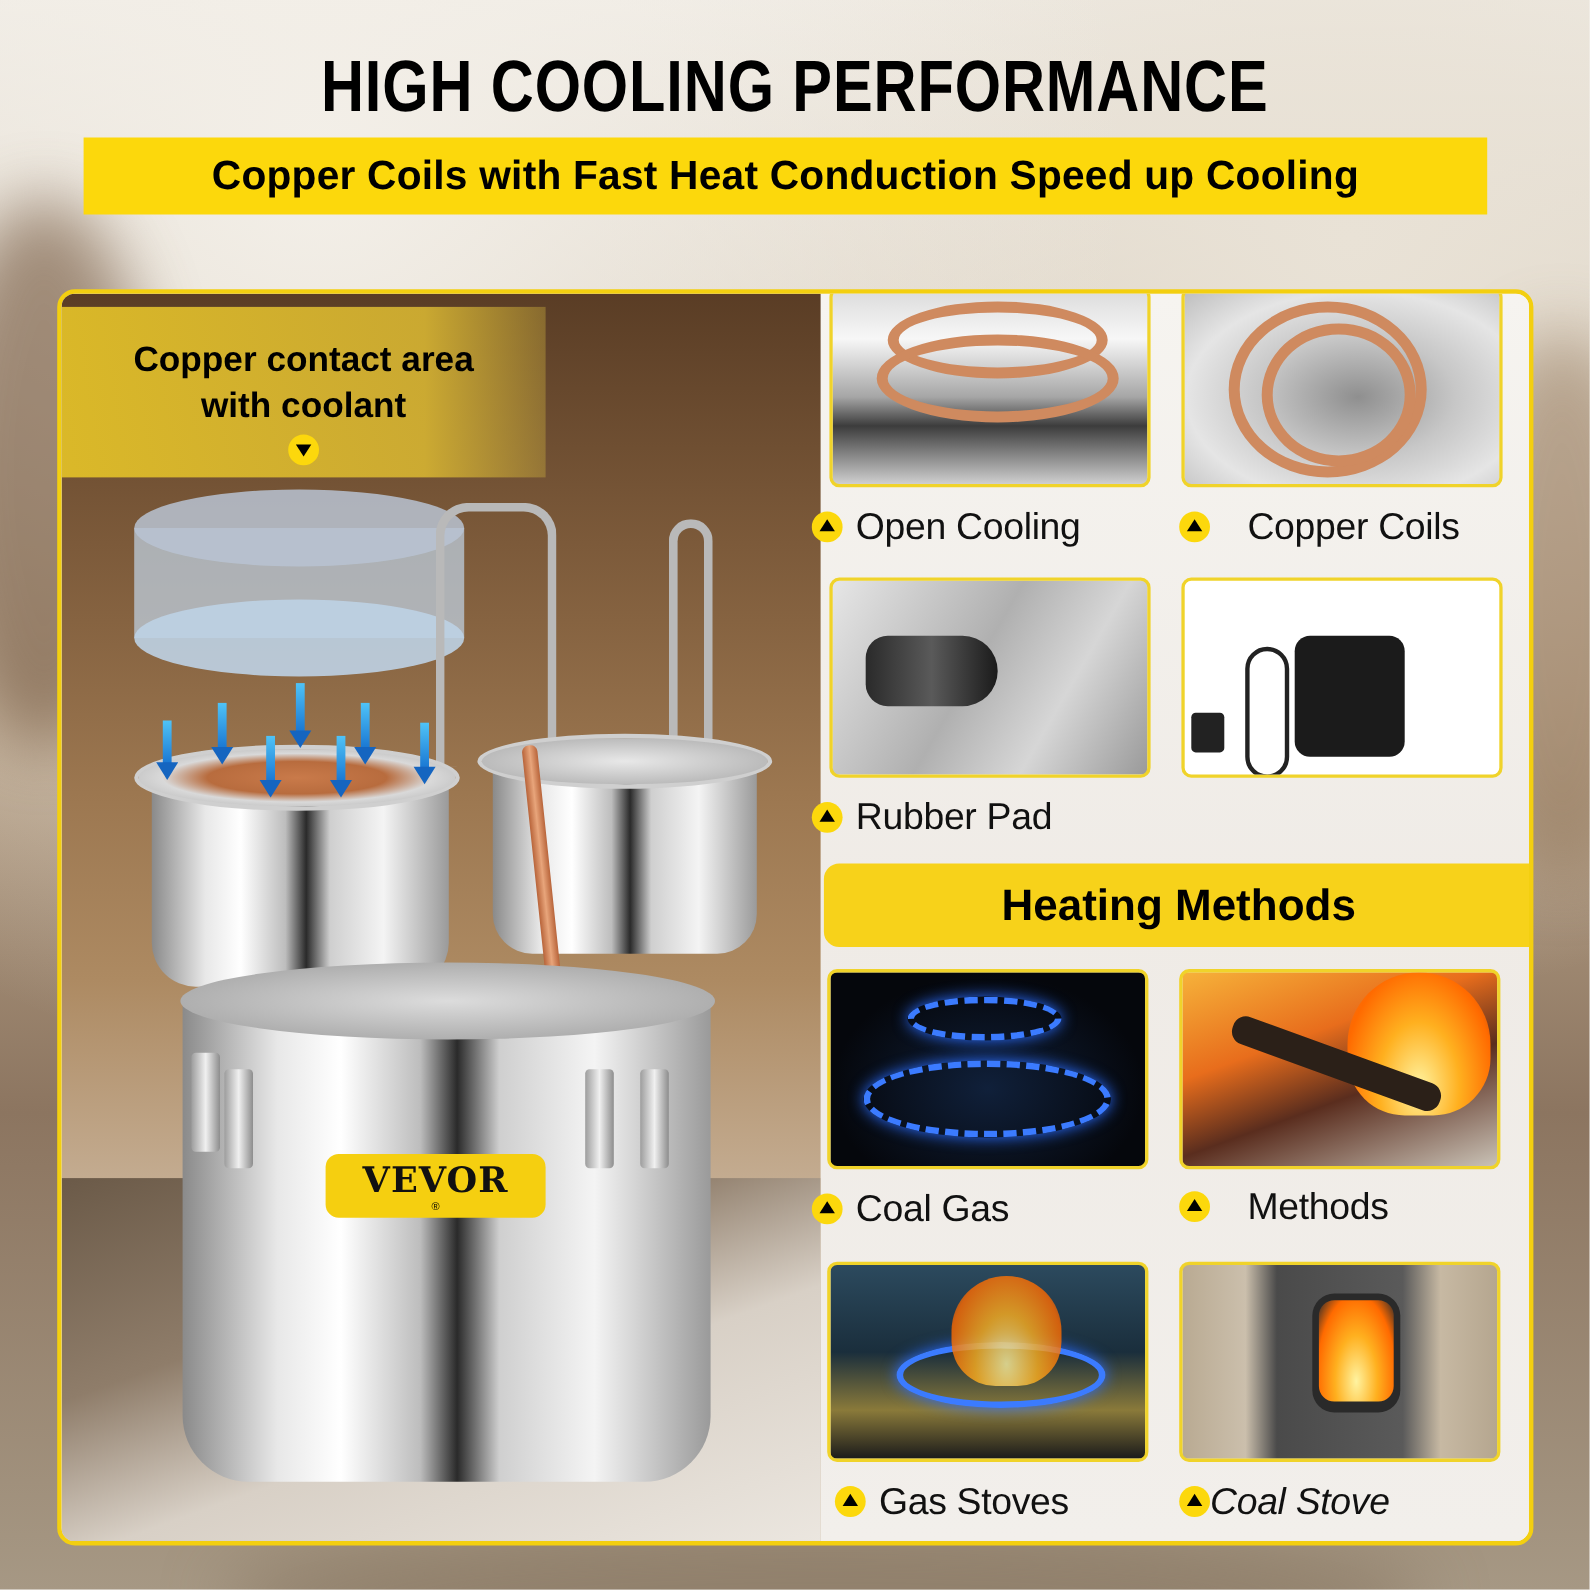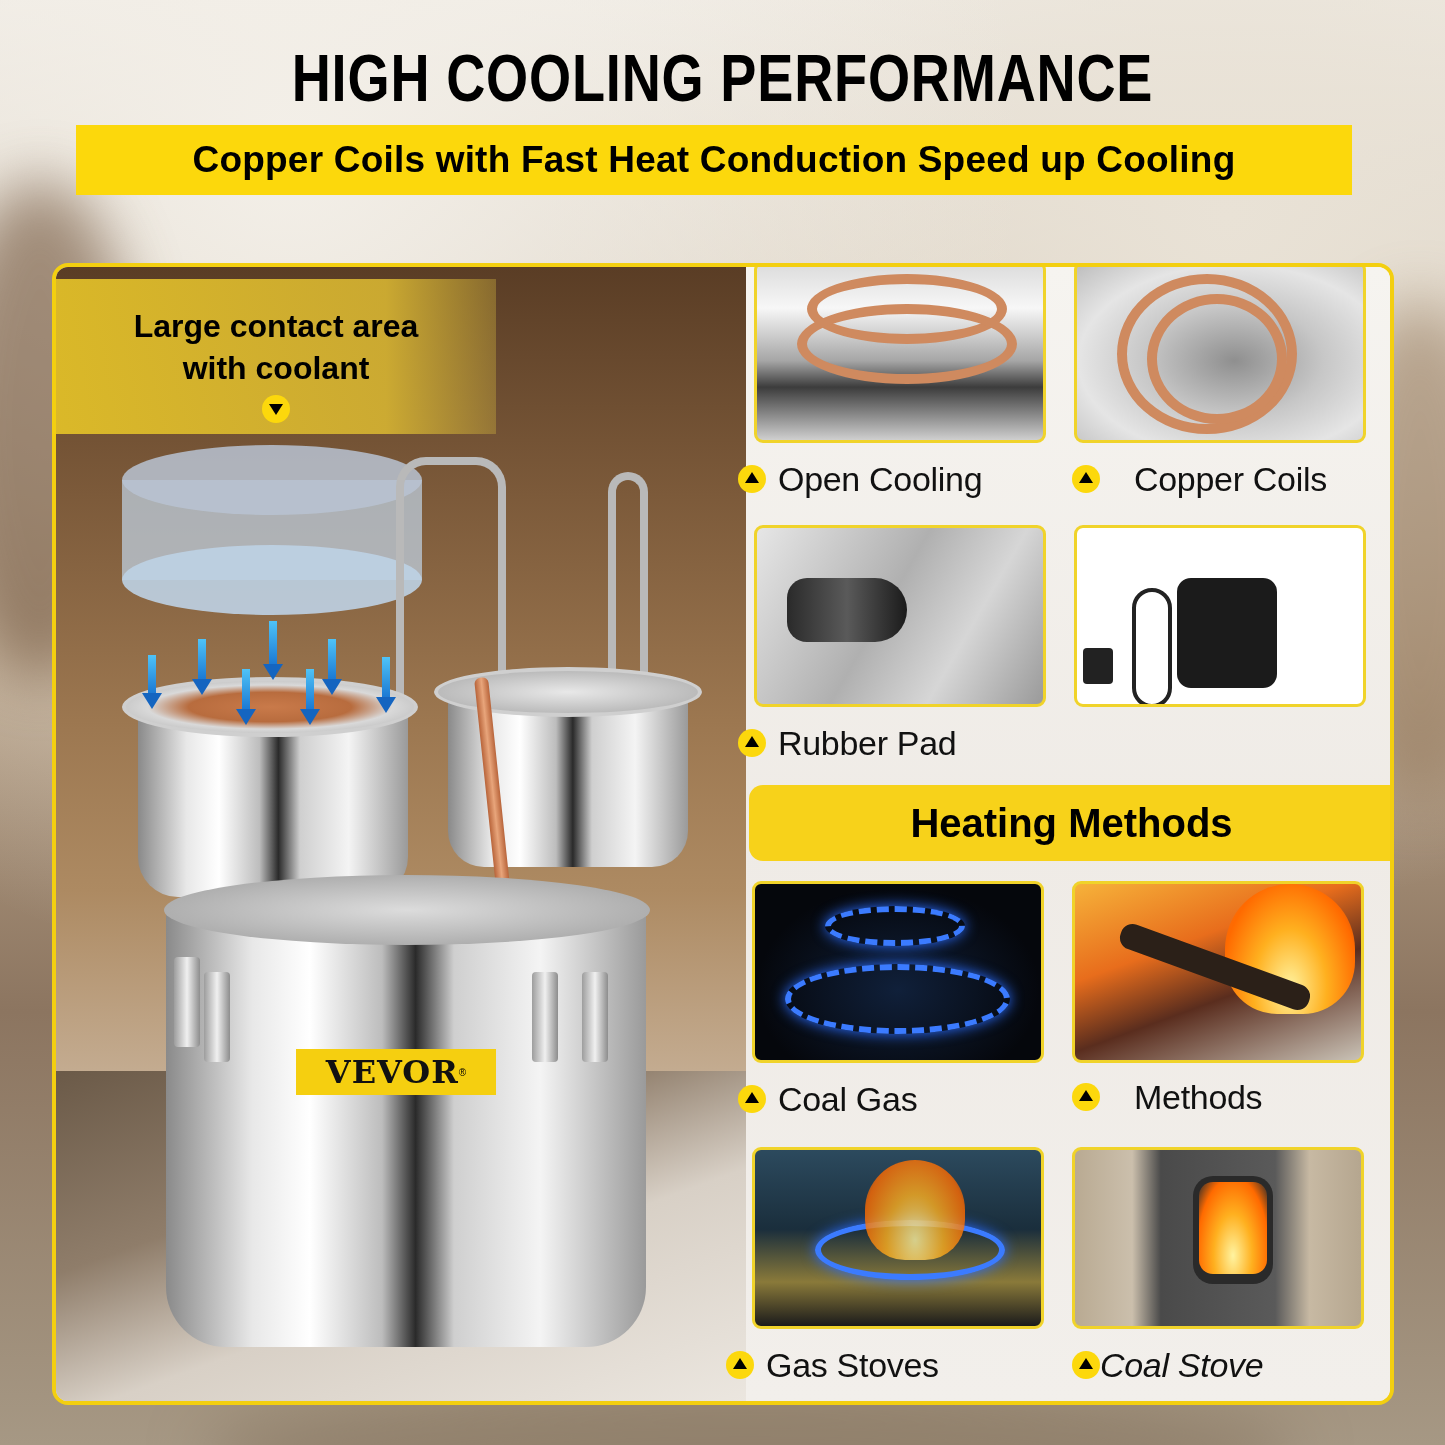--- a/index.html
+++ b/index.html
@@ -80,23 +80,24 @@
     content: ""; position: absolute; left: -6px; bottom: -14px;
     border-left: 10px solid transparent; border-right: 10px solid transparent;
     border-top: 16px solid #1565c0;
   }
   .pot { position: absolute; background: linear-gradient(90deg,#8a8a8a 0%,#e8e8e8 18%,#ffffff 30%,#bdbdbd 45%,#2a2a2a 52%,#cfcfcf 60%,#f4f4f4 78%,#9a9a9a 100%); }
   .pot-rim { position: absolute; border-radius: 50%; background: radial-gradient(ellipse at center,#c97a4a 0%,#b86c3e 40%,#d9d9d9 60%,#a5a5a5 100%); border: 4px solid #cfcfcf; }
   .pot-bottom { position: absolute; border-radius: 50%; background: #c4c4c4; }
   .hose { position: absolute; border: 8px solid #b9b9b9; border-bottom: none; border-radius: 30px 30px 0 0; }
   .copper-pipe { position: absolute; width: 14px; background: linear-gradient(90deg,#b8643a,#e8a57b,#b8643a); border-radius: 6px; }
   .vevor-label {
-    position: absolute; left: 240px; top: 782px; width: 200px; height: 46px;
+    position: absolute; left: 240px; top: 782px; width: 200px; height: 58px;
     background: #f5cf10; display: flex; align-items: center; justify-content: center;
-    border-radius: 0;
+    border-radius: 12px;
+    flex-direction: column;
   }
   .vevor-label span { font-family: "DejaVu Serif", serif; font-weight: 700; font-size: 32px; color: #111; letter-spacing: 1px; }
   .vevor-label sup { font-size: 10px; }
   .latch { position: absolute; width: 26px; height: 90px; background: linear-gradient(90deg,#9d9d9d,#f0f0f0,#8d8d8d); border-radius: 4px; }
 
   
   .tile {
     position: absolute; width: 292px; height: 182px;
     border: 3px solid #f0d32a; border-radius: 9px; overflow: hidden;
   }
@@ -147,21 +148,21 @@
   <span>Copper Coils with Fast Heat Conduction Speed up Cooling</span>
 </div>
 
 <div class="card">
   <div class="card-right-bg"></div>
 
   <div class="card-left">
     <div class="floor"></div>
 
     <div class="callout">
-      <div class="callout-line">Large contact area</div>
+      <div class="callout-line">Copper contact area</div>
       <div class="callout-line">with coolant</div>
       <span class="callout-arrow"></span>
     </div>
 
     <div class="water-disc">
       <div class="water-body"></div>
       <div class="water-bottom"></div>
       <div class="water-top"></div>
     </div>
 
@@ -247,21 +248,21 @@
   </div>
   <div class="tile-label" style="left:1016px;top:810px;">
     <span class="tri-badge"></span>
     <span style="margin-left:34px;">Methods</span>
   </div>
 
   <div class="tile img-gas-stoves" style="left:696px;top:880px;">
     <div class="flame-ring" style="left:60px;top:70px;width:190px;height:60px;border-style:solid;"></div>
     <div class="fire" style="left:110px;top:10px;width:100px;height:100px;opacity:.8;"></div>
   </div>
-  <div class="tile-label" style="left:670px;top:1078px;">
+  <div class="tile-label" style="left:703px;top:1078px;">
     <span class="tri-badge"></span>
     <span style="margin-left:12px;">Gas Stoves</span>
   </div>
 
   <div class="tile img-coal-stove" style="left:1016px;top:880px;">
     <div style="position:absolute;left:118px;top:26px;width:80px;height:108px;border-radius:20px;background:#2a2a2a;padding:6px;">
       <div class="fire" style="position:relative;width:68px;height:92px;border-radius:14px;"></div>
     </div>
   </div>
   <div class="tile-label" style="left:1016px;top:1078px;">

